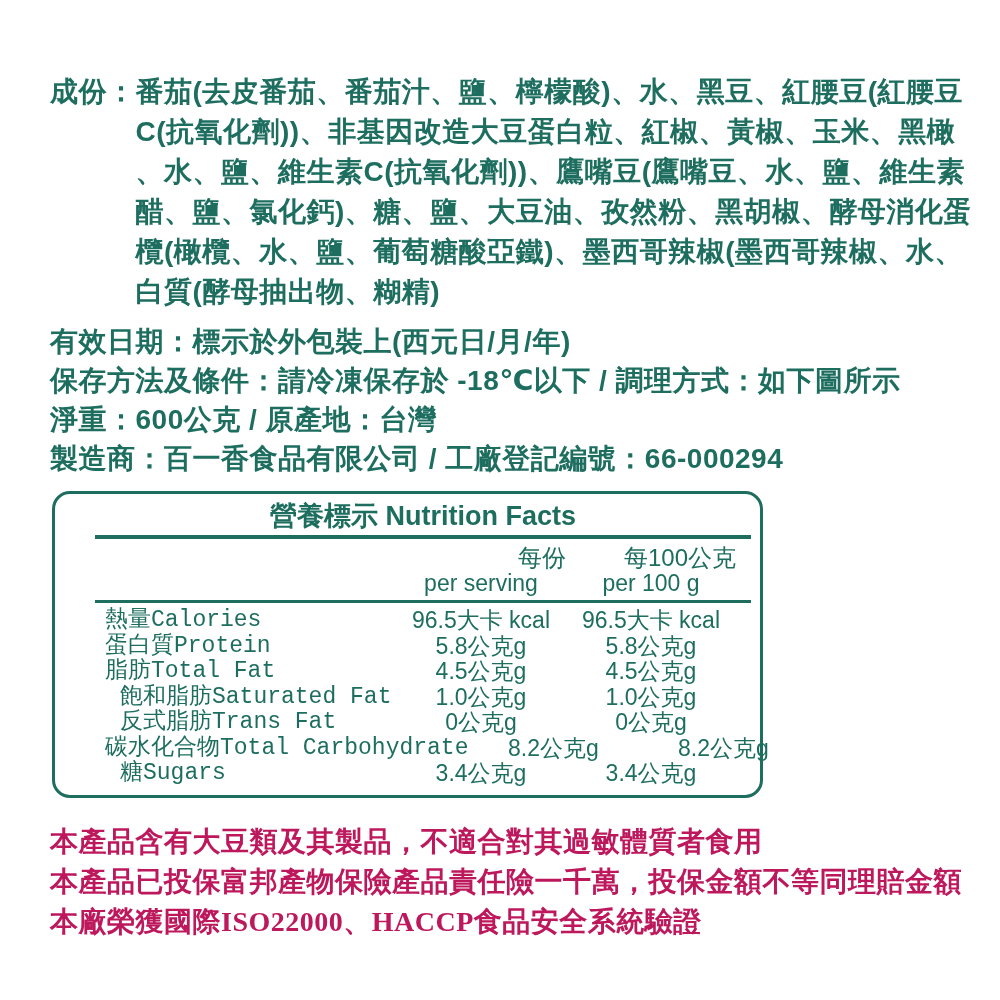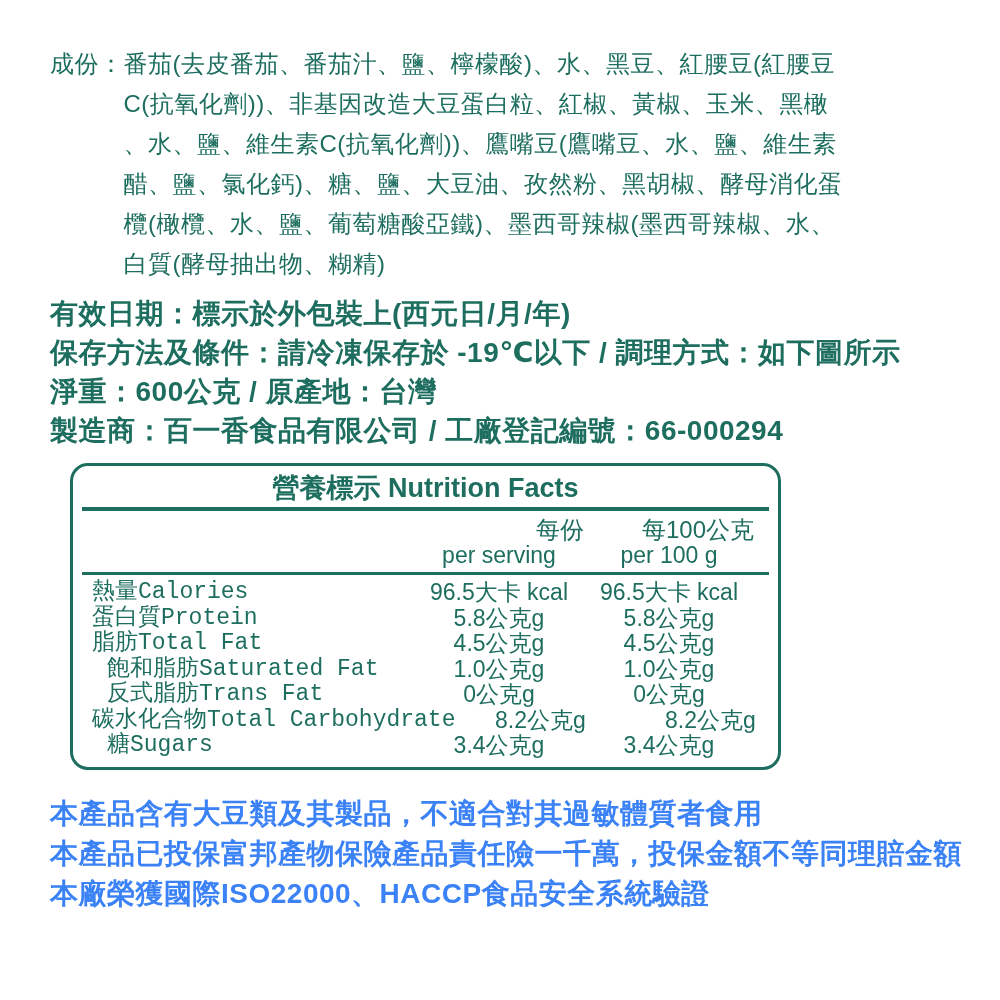--- a/index.html
+++ b/index.html
@@ -5,35 +5,36 @@
   html, body { margin:0; padding:0; background:#ffffff; }
   body {
     width:1000px; height:1000px; overflow:hidden;
     font-family:"Liberation Sans","DejaVu Sans",sans-serif;
     color:#1E6E60;
     -webkit-font-smoothing:antialiased;
   }
   .page { padding:44px 40px 0 50px; }
 
   
-  .ingredients { display:flex; font-weight:normal; font-size:24px; line-height:40px; letter-spacing:0.5px; }
+  .ingredients { display:flex; font-weight:bold; font-size:28px; line-height:40px; letter-spacing:0.5px;margin-top:28px; }
   .ing-label { white-space:nowrap; flex:0 0 auto; }
   .ing-lines { flex:1 1 auto; }
   .ing-line { white-space:nowrap; }
 
   
   .info-block { margin-top:10px; }
   .info-line { font-weight:bold; font-size:28px; line-height:39px; white-space:nowrap; letter-spacing:0.5px; }
 
   
   .nutrition {
-    margin-top:13px; margin-left:20px;
+    margin-top:13px; margin-left:2px;
     width:711px; box-sizing:border-box;
     border:3px solid #1E6E60; border-radius:18px;
     padding-bottom:8px;
+    padding-left:31px;
   }
   .nt-title { text-align:center; font-weight:bold; font-size:27px; line-height:30px; padding:7px 0 4px 0; }
   .nt-hr { border:none; border-top:2px solid #1E6E60; margin:0 9px; }
   .nt-hr.thick { border-top-width:3px; }
   .nt-serving { padding:7px 0 7px 19px; font-size:24px; line-height:30px; }
   .nt-serving div { white-space:nowrap; }
 
   .nt-grid { display:grid; grid-template-columns:1fr 170px 170px; padding:0 24px 0 19px; }
   .nt-colhead-row { padding-top:5px; padding-bottom:4px; }
   .nt-colhead { text-align:center; }
@@ -42,42 +43,42 @@
 
   .nt-body { padding-top:5px; }
   .nt-row { }
   .nt-cell { font-size:23px; line-height:25.5px; white-space:nowrap; }
   .nt-cell.label { text-align:left;font-family:Liberation Mono, monospace; }
   .nt-cell.val { text-align:center; }
   .nt-row.indent .nt-cell.label { padding-left:15px; }
 
   
   .warnings { margin-top:24px; }
-  .warning { color:#3b82f6; font-weight:bold; font-size:28px; line-height:40px; white-space:nowrap; letter-spacing:0.5px; }
+  .warning { color:#be185d; font-weight:bold; font-size:28px; line-height:40px; white-space:nowrap; letter-spacing:0.5px;font-family:Liberation Serif, serif; }
 </style>
 </head>
 <body>
 
 <div class="page">
 
   <div class="ingredients">
     <div class="ing-label">成份：</div>
     <div class="ing-lines">
       <div class="ing-line">番茄(去皮番茄、番茄汁、鹽、檸檬酸)、水、黑豆、紅腰豆(紅腰豆</div>
       <div class="ing-line">C(抗氧化劑))、非基因改造大豆蛋白粒、紅椒、黃椒、玉米、黑橄</div>
       <div class="ing-line">、水、鹽、維生素C(抗氧化劑))、鷹嘴豆(鷹嘴豆、水、鹽、維生素</div>
       <div class="ing-line">醋、鹽、氯化鈣)、糖、鹽、大豆油、孜然粉、黑胡椒、酵母消化蛋</div>
       <div class="ing-line">欖(橄欖、水、鹽、葡萄糖酸亞鐵)、墨西哥辣椒(墨西哥辣椒、水、</div>
       <div class="ing-line">白質(酵母抽出物、糊精)</div>
     </div>
   </div>
 
   <div class="info-block">
     <div class="info-line">有效日期：標示於外包裝上(西元日/月/年)</div>
-    <div class="info-line">保存方法及條件：請冷凍保存於 -19℃以下 / 調理方式：如下圖所示</div>
+    <div class="info-line">保存方法及條件：請冷凍保存於 -18℃以下 / 調理方式：如下圖所示</div>
     <div class="info-line">淨重：600公克 / 原產地：台灣</div>
     <div class="info-line">製造商：百一香食品有限公司 / 工廠登記編號：66-000294</div>
   </div>
 
   <div class="nutrition">
     <div class="nt-title">營養標示 Nutrition Facts</div>
     <hr class="nt-hr">
     <hr class="nt-hr">
 
     <div class="nt-grid nt-colhead-row">

